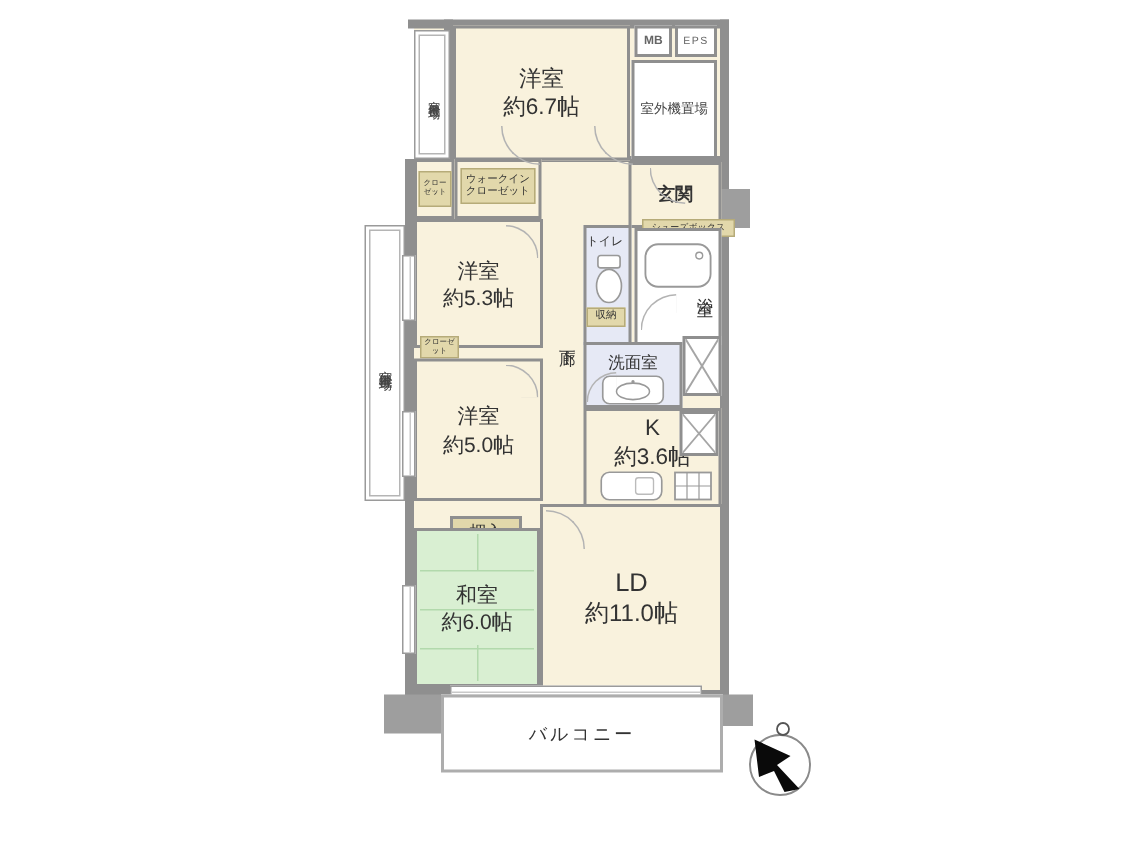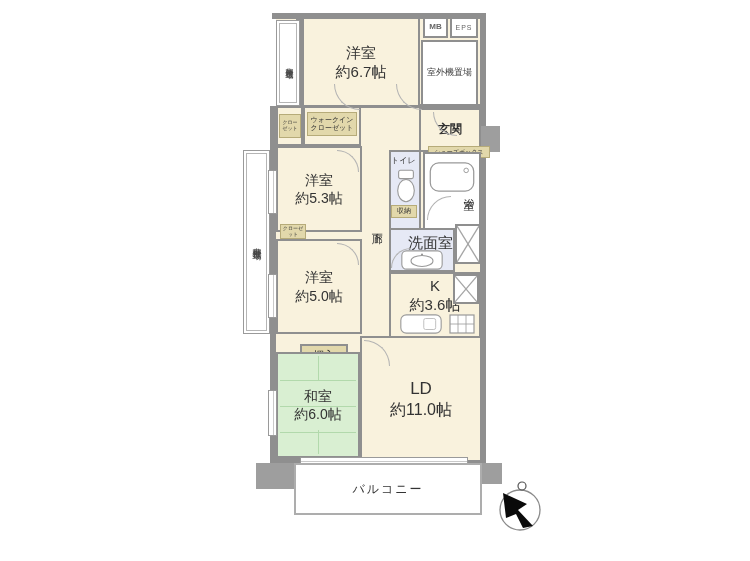--- a/index.html
+++ b/index.html
@@ -145,21 +145,21 @@
       <circle cx="40" cy="11" r="2.4" fill="none" stroke="#999" stroke-width="1"></circle>
     </svg>
     <div class="vert" style="position:absolute;right:3px;top:36px;font-size:11px;">浴室</div>
   </div>
 
   <div class="chip" style="left:391px;top:205px;width:26px;height:13px;font-size:7px;">
     <span>収納</span>
   </div>
 
   <div class="room wet" style="left:389px;top:228px;width:66px;height:44px;">
-    <div style="position:absolute;top:4px;left:0;right:0;text-align:right;font-size:15px;">洗面室</div>
+    <div style="position:absolute;top:4px;left:0;right:0;text-align:center;font-size:11px;">洗面室</div>
     <svg width="44" height="22" style="position:absolute;left:9px;top:19px;" viewBox="0 0 46 24">
       <rect x="1" y="2" width="44" height="20" rx="5" fill="#fff" stroke="#999" stroke-width="1.2"></rect>
       <ellipse cx="23" cy="13" rx="12" ry="6" fill="none" stroke="#999" stroke-width="1.1"></ellipse>
       <circle cx="23" cy="6" r="1.2" fill="#999"></circle>
     </svg>
   </div>
 
   <div class="xbox" style="left:455px;top:224px;width:26px;height:40px;">
     <svg width="100%" height="100%" viewBox="0 0 10 10" preserveAspectRatio="none">
       <line x1="0" y1="0" x2="10" y2="10" stroke="#a5a5a5" stroke-width="0.5"></line>

